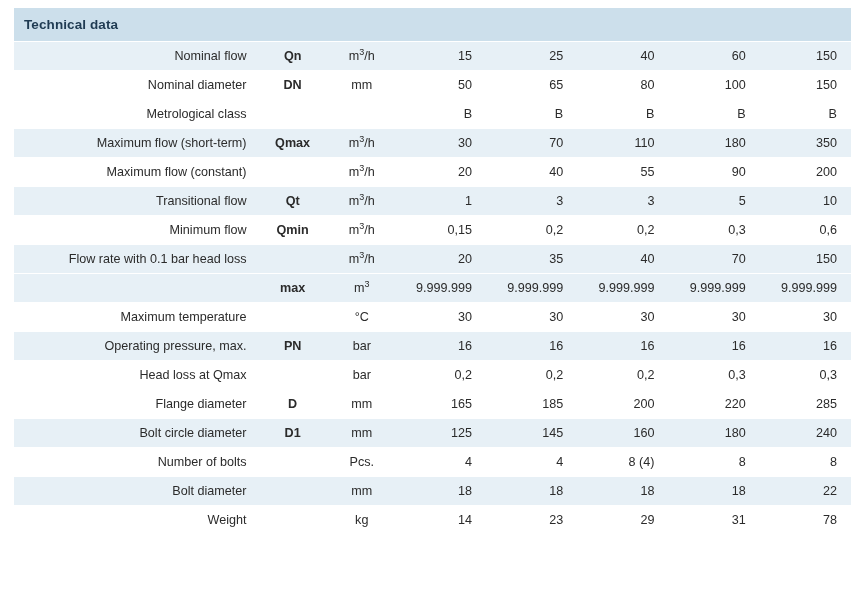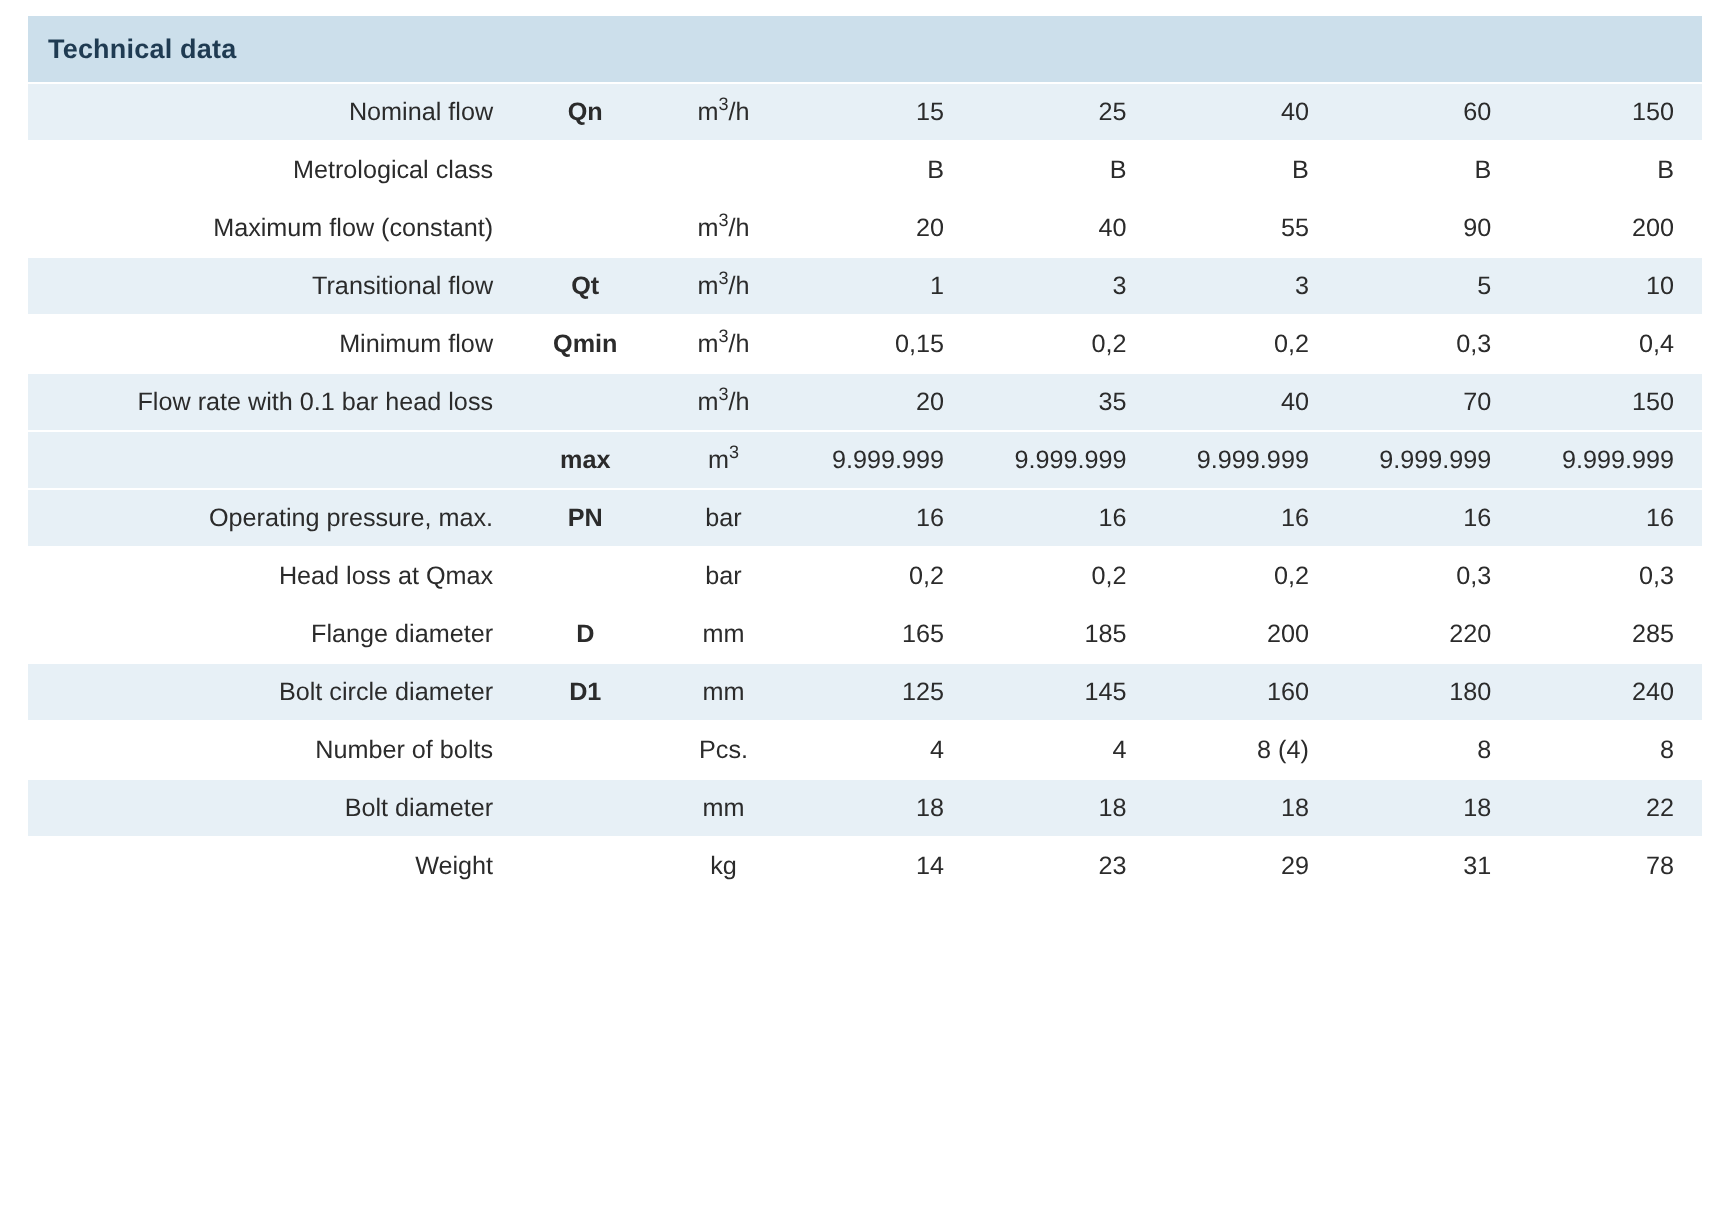--- a/index.html
+++ b/index.html
@@ -79,28 +79,48 @@
           <td class="label">Nominal flow</td>
           <td class="sym">Qn</td>
           <td class="unit">m<span class="sup">3</span>/h</td>
           <td class="val">15</td>
           <td class="val">25</td>
           <td class="val">40</td>
           <td class="val">60</td>
           <td class="val">150</td>
         </tr>
         <tr class="even">
+          <td class="label">Nominal diameter</td>
+          <td class="sym">DN</td>
+          <td class="unit">mm</td>
+          <td class="val">50</td>
+          <td class="val">65</td>
+          <td class="val">80</td>
+          <td class="val">100</td>
+          <td class="val">150</td>
+        </tr>
+        <tr class="even">
           <td class="label">Metrological class</td>
           <td class="sym"></td>
           <td class="unit"></td>
           <td class="val">B</td>
           <td class="val">B</td>
           <td class="val">B</td>
           <td class="val">B</td>
           <td class="val">B</td>
+        </tr>
+        <tr class="odd">
+          <td class="label">Maximum flow (short-term)</td>
+          <td class="sym">Qmax</td>
+          <td class="unit">m<span class="sup">3</span>/h</td>
+          <td class="val">30</td>
+          <td class="val">70</td>
+          <td class="val">110</td>
+          <td class="val">180</td>
+          <td class="val">350</td>
         </tr>
         <tr class="even">
           <td class="label">Maximum flow (constant)</td>
           <td class="sym"></td>
           <td class="unit">m<span class="sup">3</span>/h</td>
           <td class="val">20</td>
           <td class="val">40</td>
           <td class="val">55</td>
           <td class="val">90</td>
           <td class="val">200</td>
@@ -116,41 +136,51 @@
           <td class="val">10</td>
         </tr>
         <tr class="even">
           <td class="label">Minimum flow</td>
           <td class="sym">Qmin</td>
           <td class="unit">m<span class="sup">3</span>/h</td>
           <td class="val">0,15</td>
           <td class="val">0,2</td>
           <td class="val">0,2</td>
           <td class="val">0,3</td>
-          <td class="val">0,4</td>
+          <td class="val">0,6</td>
         </tr>
         <tr class="odd">
           <td class="label">Flow rate with 0.1 bar head loss</td>
           <td class="sym"></td>
           <td class="unit">m<span class="sup">3</span>/h</td>
           <td class="val">20</td>
           <td class="val">35</td>
           <td class="val">40</td>
           <td class="val">70</td>
           <td class="val">150</td>
         </tr>
         <tr class="odd">
           <td class="label"></td>
           <td class="sym">max</td>
           <td class="unit">m<span class="sup">3</span></td>
           <td class="val">9.999.999</td>
           <td class="val">9.999.999</td>
           <td class="val">9.999.999</td>
           <td class="val">9.999.999</td>
           <td class="val">9.999.999</td>
+        </tr>
+        <tr class="even">
+          <td class="label">Maximum temperature</td>
+          <td class="sym"></td>
+          <td class="unit"><span>°C</span></td>
+          <td class="val">30</td>
+          <td class="val">30</td>
+          <td class="val">30</td>
+          <td class="val">30</td>
+          <td class="val">30</td>
         </tr>
         <tr class="odd">
           <td class="label">Operating pressure, max.</td>
           <td class="sym">PN</td>
           <td class="unit">bar</td>
           <td class="val">16</td>
           <td class="val">16</td>
           <td class="val">16</td>
           <td class="val">16</td>
           <td class="val">16</td>

